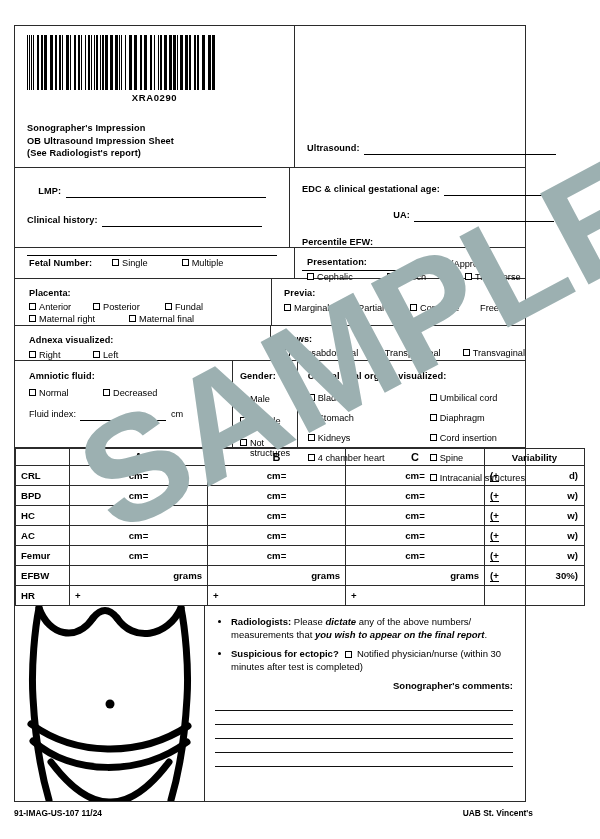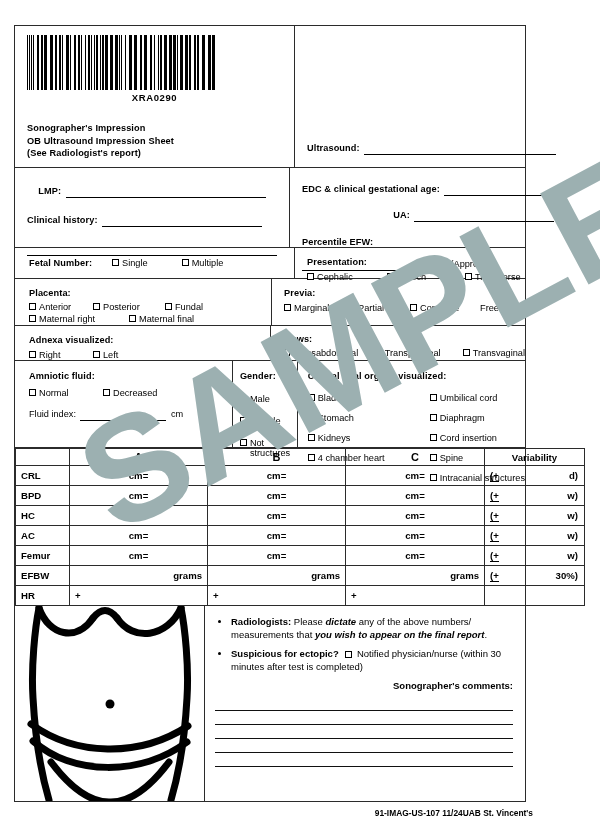--- a/index.html
+++ b/index.html
@@ -52,21 +52,21 @@
   table.meas td.var .unit{position:absolute;right:6px;}
   table.meas td.hr{text-align:left;}
 
   
   ul.bl{margin:0;padding:0 0 0 16px;}
   ul.bl li{font-size:9.5px;line-height:12.6px;margin-bottom:7px;}
 
   .cline{border-bottom:1.5px solid #111;height:13px;}
 
   
-  .footer{position:absolute;left:14px;top:808px;width:519px;display:flex;justify-content:flex-end;}
+  .footer{position:absolute;left:14px;top:808px;width:519px;display:flex;justify-content:space-between;}
   .footer span{font-size:8.4px;font-weight:bold;}
 
   
   .wm{
     position:absolute;left:0;top:0;width:600px;height:839px;
     pointer-events:none;z-index:40;
   }
   .wm text{
     font-family:"Liberation Sans", sans-serif;
     font-weight:bold;font-size:150px;fill:#9cb0b1;

